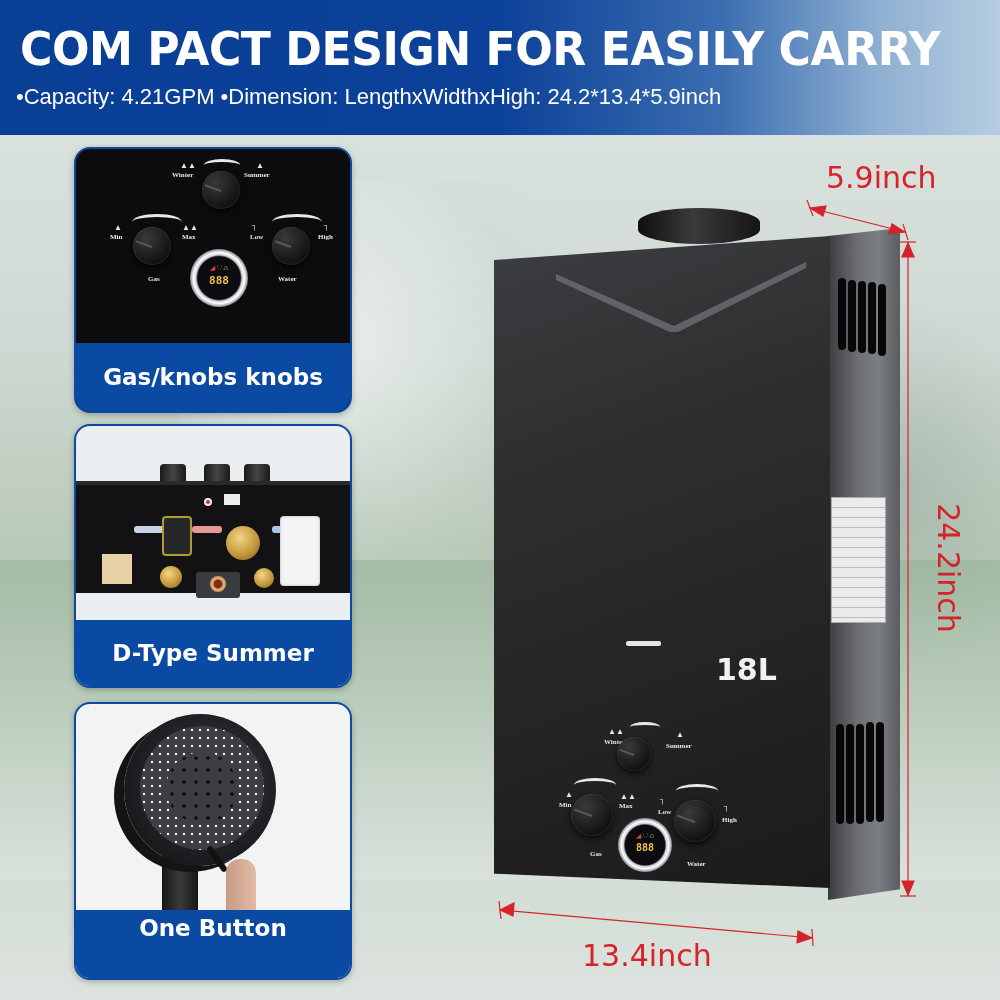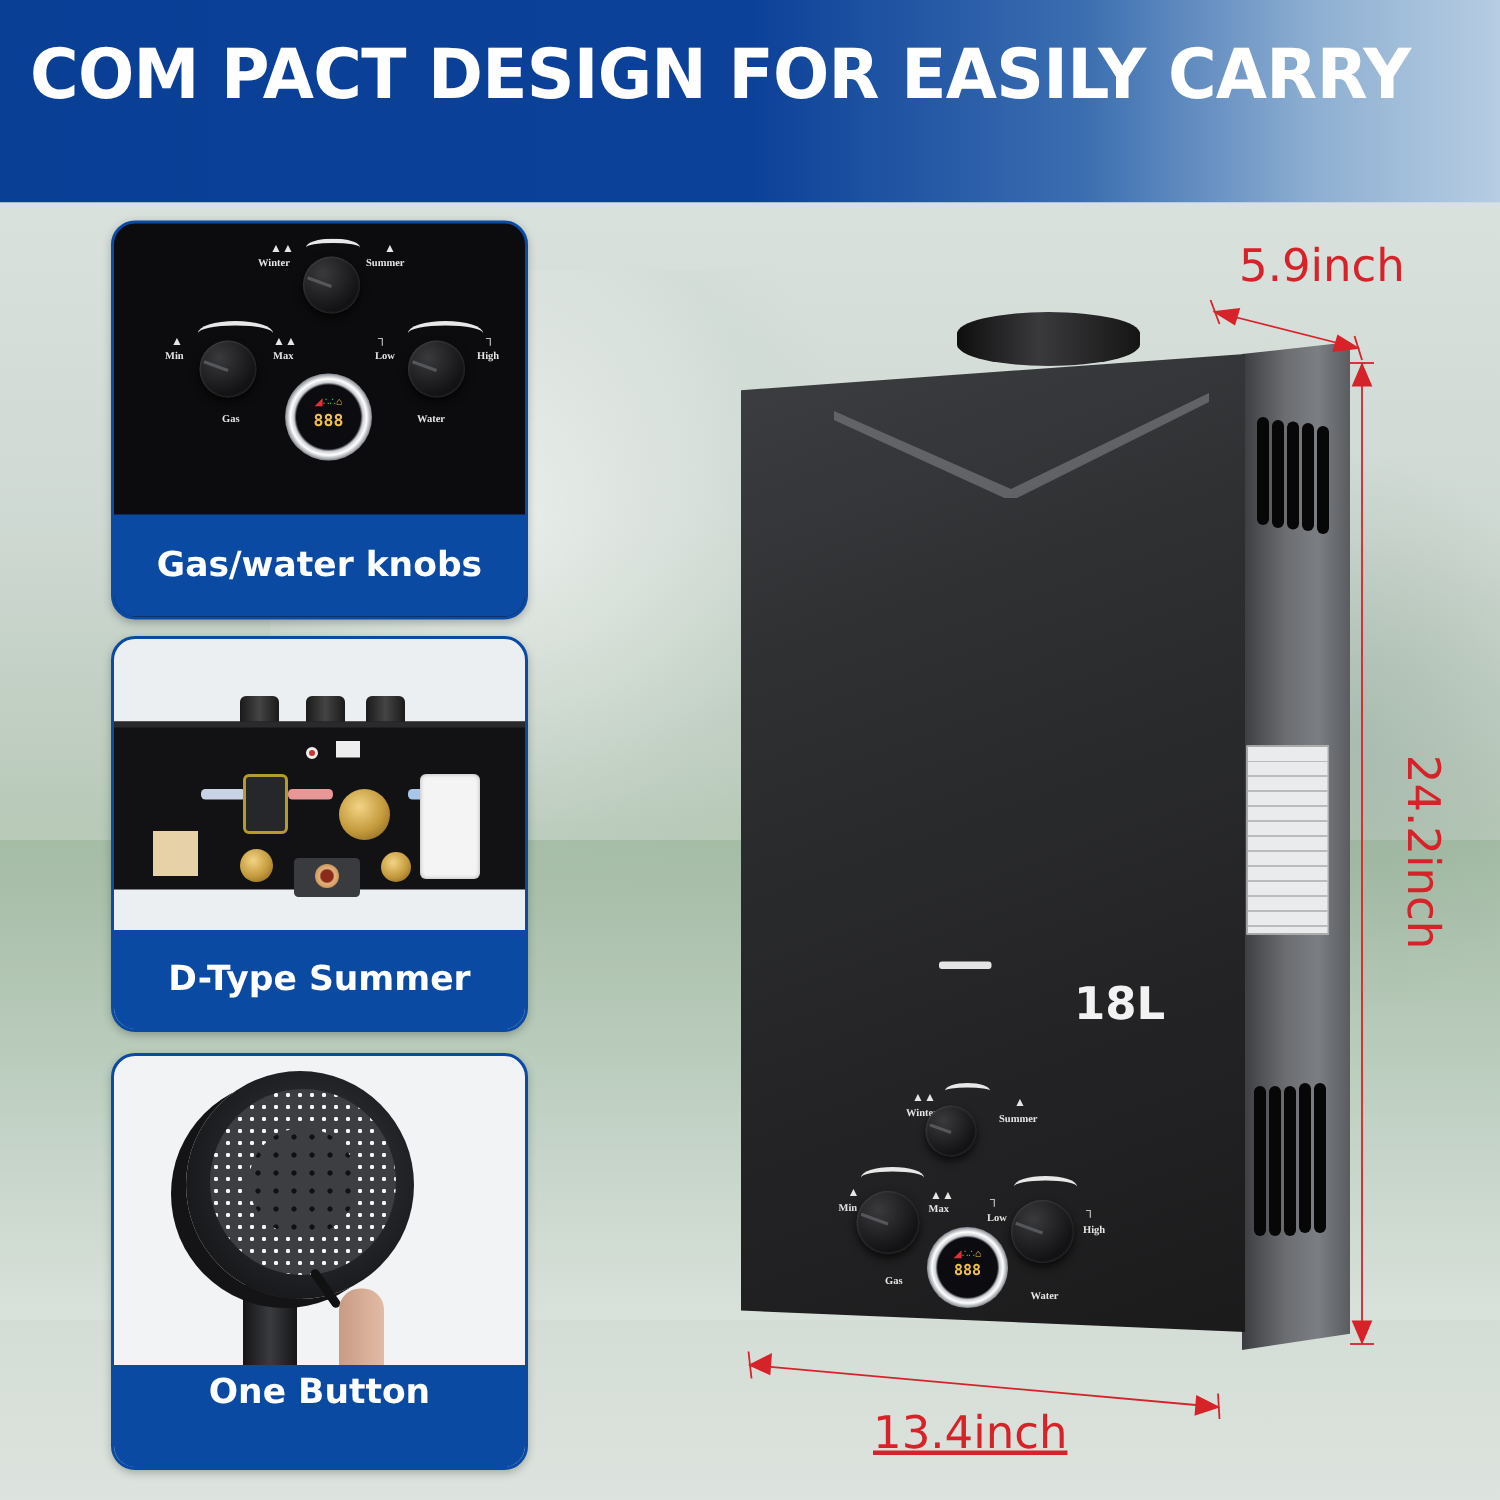--- a/index.html
+++ b/index.html
@@ -191,20 +191,21 @@
 </style>
 </head>
 <body>
 
 <div class="bg-tent"></div>
 <div class="bg-trees"></div>
 <div class="bg-grass"></div>
 
 <div class="header">
   <div class="header-title">COM PACT DESIGN FOR EASILY CARRY</div>
+  <div class="header-sub">•Capacity: 4.21GPM •Dimension: LengthxWidthxHigh:  24.2*13.4*5.9inch</div>
 </div>
 
 <div class="card card-1">
   <div>
     <span class="flame" style="left:104px;top:12px;">▲▲</span>
     <span class="tiny" style="left:96px;top:22px;">Winter</span>
     <div class="arc" style="left:128px;top:10px;width:36px;height:12px;"></div>
     <span class="flame" style="left:180px;top:12px;">▲</span>
     <span class="tiny" style="left:168px;top:22px;">Summer</span>
     <div class="knob" style="left:126px;top:22px;width:38px;height:38px;"></div>
@@ -223,21 +224,21 @@
     <span class="flame" style="left:248px;top:72px;">┐</span>
     <span class="tiny" style="left:242px;top:84px;">High</span>
     <div class="knob" style="left:196px;top:78px;width:38px;height:38px;"></div>
     <span class="tiny" style="left:202px;top:126px;">Water</span>
 
     <div class="display" style="left:114px;top:100px;width:58px;height:58px;">
       <div class="display-icons" style="top:15px;font-size:7px;"><span class="r">◢</span><span class="g">∴∴</span><span class="y">⌂</span></div>
       <div class="display-digits" style="top:25px;font-size:11px;">888</div>
     </div>
   </div>
-  <div class="card-label">Gas/water knobs</div>
+  <div class="card-label">Gas/knobs knobs</div>
 </div>
 
 <div class="card card-2">
   <div>
     <div class="topknob" style="left:84px;"></div>
     <div class="topknob" style="left:128px;"></div>
     <div class="topknob" style="left:168px;"></div>
     <div class="chassis"></div>
     <div style="position:absolute;left:128px;top:72px;width:8px;height:8px;border-radius:50%;background:#c33;border:2px solid #eee;"></div>
     <div style="position:absolute;left:148px;top:68px;width:16px;height:11px;background:#eee;"></div>
@@ -341,13 +342,13 @@
 
     <line x1="500" y1="910" x2="812" y2="938"></line>
     <line x1="499" y1="901" x2="501" y2="919"></line>
     <line x1="812" y1="929" x2="813" y2="946"></line>
     <polygon points="500,910 514,903 513,916"></polygon>
     <polygon points="812,938 798,931 797,943"></polygon>
   </g>
 </svg>
 <div class="dim-text" style="left:808px;top:160px;margin-left:18px;">5.9inch</div>
 <div class="dim-text dim-height">24.2inch</div>
-<div class="dim-text" style="left:582px;top:938px;text-decoration:underline;">13.4inch</div>
+<div class="dim-text" style="left:582px;top:938px;">13.4inch</div>
 
 </body></html>

